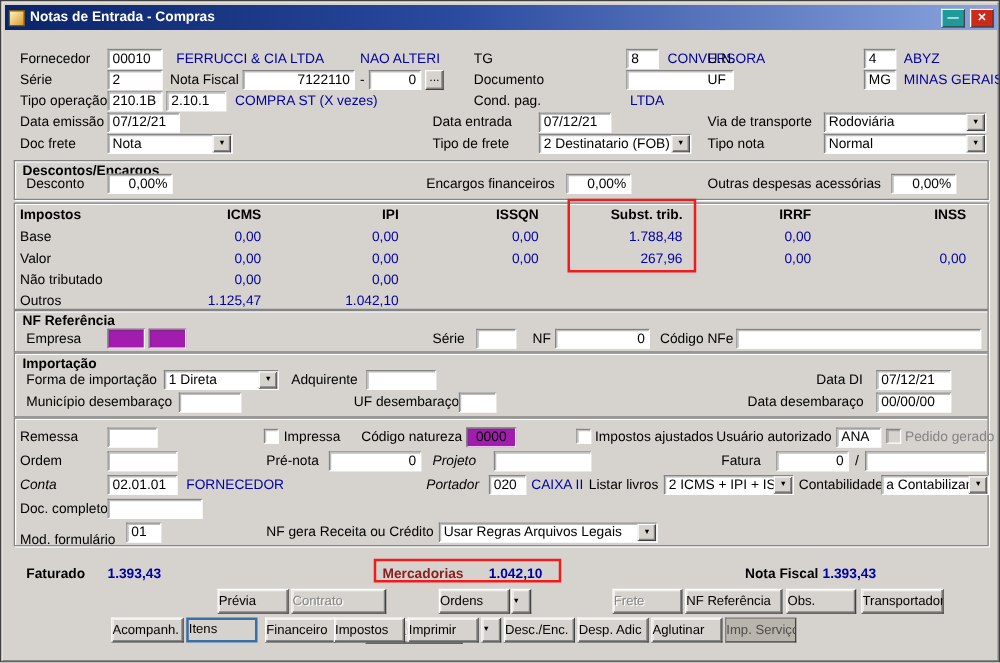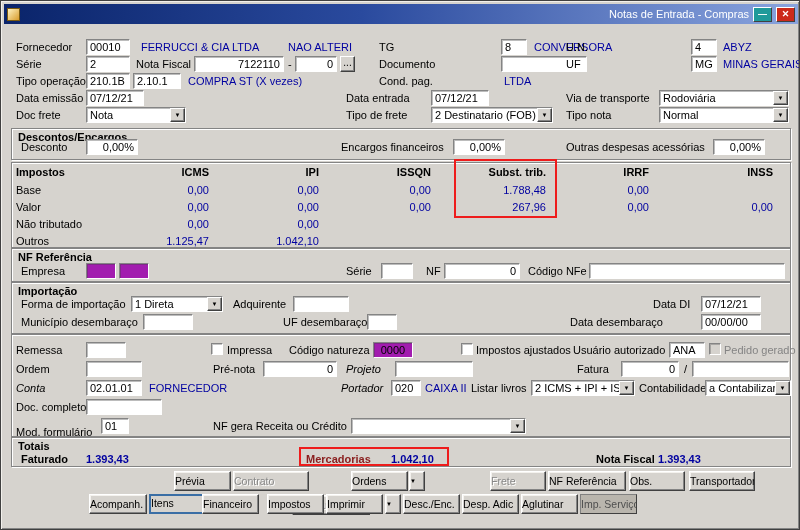--- a/index.html
+++ b/index.html
@@ -3,21 +3,21 @@
 <meta charset="utf-8">
 <style>
   * { box-sizing: border-box; margin:0; padding:0; }
   html,body { background:#fff; }
   .win { position:relative; width:800px; height:530px; background:#d6d3ce;
          font-family:"Liberation Sans", sans-serif; font-size:11px; color:#000;
          border:1px solid #404040; box-shadow: inset 1px 1px 0 #f2f0ec, inset -1px -1px 0 #848484; overflow:hidden; }
   .titlebar { position:absolute; left:3px; top:3px; width:794px; height:20px;
               background:linear-gradient(90deg,#0a246a,#2a4a9e 45%,#8aa4de);
               display:flex; align-items:center; gap:4px; padding:0 3px; }
-  .title-text { color:#fff; font-weight:normal; flex:1; white-space:nowrap;text-align:right; }
+  .title-text { color:#fff; font-weight:bold; flex:1; white-space:nowrap; }
   .tb-icon { width:13px; height:13px; background:linear-gradient(135deg,#fff2c0,#d89c2c); border:1px solid #7a5a10; }
   .tb-btn { width:19px; height:15px; text-align:center; line-height:13px; font-size:9px; color:#fff;
             border:1px solid; border-color:#fff #404040 #404040 #fff; font-weight:bold; }
   .tb-min { background:#1f9a9a; }
   .tb-close { background:#cc2a1a; }
   .lbl { position:absolute; white-space:nowrap; line-height:13px; }
   .b { font-weight:bold; } .i { font-style:italic; }
   .blue { color:#0000a0; } .maroon { color:#8b2020; font-weight:bold; } .dim { color:#848484; }
   .fld { position:absolute; height:16px; background:#fff; border:1px solid;
          border-color:#848484 #fff #fff #848484; box-shadow: inset 1px 1px 0 rgba(64,64,64,0.35);
@@ -181,21 +181,21 @@
     <span class="dd">▼</span>
   </div>
   <div class="lbl" style="left:232px;top:297px">Adquirente</div>
   <div class="fld" style="left:292px;top:295px;width:56px"></div>
   <div class="lbl" style="left:652px;top:297px">Data DI</div>
   <div class="fld" style="left:700px;top:295px;width:60px">07/12/21</div>
   <div class="lbl" style="left:20px;top:315px">Município desembaraço</div>
   <div class="fld" style="left:142px;top:313px;width:50px"></div>
   <div class="lbl" style="left:282px;top:315px">UF desembaraço</div>
   <div class="fld" style="left:366px;top:313px;width:30px"></div>
-  <div class="lbl" style="left:569px;top:315px">Data desembaraço</div>
+  <div class="lbl" style="left:597px;top:315px">Data desembaraço</div>
   <div class="fld" style="left:700px;top:313px;width:60px">00/00/00</div>
 
   <div class="grp" style="left:10px;top:333px;width:780px;height:103px"></div>
 
   <div class="lbl" style="left:15px;top:343px">Remessa</div>
   <div class="fld" style="left:85px;top:341px;width:40px"></div>
   <div class="chk" style="left:210px;top:342px"></div>
   <div class="lbl" style="left:226px;top:343px">Impressa</div>
   <div class="lbl" style="left:288px;top:343px">Código natureza</div>
   <div class="fld gray ctr" style="left:372px;top:341px;width:40px">0000</div>
@@ -234,46 +234,44 @@
     <span class="dd">▼</span>
   </div>
 
   <div class="lbl" style="left:15px;top:400px">Doc. completo</div>
   <div class="fld" style="left:85px;top:398px;width:76px"></div>
 
   <div class="lbl" style="left:15px;top:425px">Mod. formulário</div>
   <div class="fld" style="left:100px;top:417px;width:28px">01</div>
   <div class="lbl" style="left:212px;top:419px">NF gera Receita ou Crédito</div>
   <div class="fld combo" style="left:350px;top:417px;width:175px">
-    <span class="dd">▼</span>
-  </div>
-
-  <div class="grp" style="left:10px;top:436px;width:780px;height:30px">
-    <span class="grp-title">Totais</span>
-  </div>
+    <span>Usar Regras Arquivos Legais</span>
+    <span class="dd">▼</span>
+  </div>
+
   <div class="lbl b" style="left:20px;top:452px">Faturado</div>
   <div class="lbl blue b" style="left:85px;top:452px">1.393,43</div>
   <div class="lbl maroon" style="left:305px;top:452px">Mercadorias</div>
   <div class="lbl blue b" style="left:390px;top:452px">1.042,10</div>
   <div class="lbl b" style="left:595px;top:452px">Nota Fiscal</div>
   <div class="lbl blue b" style="left:657px;top:452px">1.393,43</div>
 
   <div class="btn" style="left:173px;top:470px;width:57px">Prévia</div>
   <div class="btn dis" style="left:232px;top:470px;width:76px">Contrato</div>
   <div class="btn dis" style="left:291px;top:494px;width:78px">Efetivar NF</div>
   <div class="btn" style="left:350px;top:470px;width:57px">Ordens</div>
   <div class="btn ddbtn" style="left:408px;top:470px;width:16px">▼</div>
   <div class="btn dis" style="left:489px;top:470px;width:56px">Frete</div>
   <div class="btn" style="left:547px;top:470px;width:78px">NF Referência</div>
   <div class="btn" style="left:628px;top:470px;width:56px">Obs.</div>
   <div class="btn" style="left:688px;top:470px;width:66px">Transportadora</div>
 
   <div class="btn" style="left:88px;top:493px;width:58px">Acompanh.</div>
   <div class="btn focus" style="left:148px;top:493px;width:57px">Itens</div>
-  <div class="btn" style="left:201px;top:493px;width:57px">Financeiro</div>
+  <div class="btn" style="left:211px;top:493px;width:57px">Financeiro</div>
   <div class="btn" style="left:266px;top:493px;width:57px">Impostos</div>
   <div class="btn" style="left:325px;top:493px;width:57px">Imprimir</div>
   <div class="btn ddbtn" style="left:384px;top:493px;width:16px">▼</div>
   <div class="btn" style="left:402px;top:493px;width:57px">Desc./Enc.</div>
   <div class="btn" style="left:461px;top:493px;width:57px">Desp. Adic</div>
   <div class="btn" style="left:520px;top:493px;width:57px">Aglutinar</div>
   <div class="btn dark" style="left:579px;top:493px;width:57px">Imp. Serviço</div>
 
   <div class="redbox" style="left:453px;top:158px;width:103px;height:59px"></div>
   <div class="redbox" style="left:298px;top:446px;width:150px;height:19px"></div>

